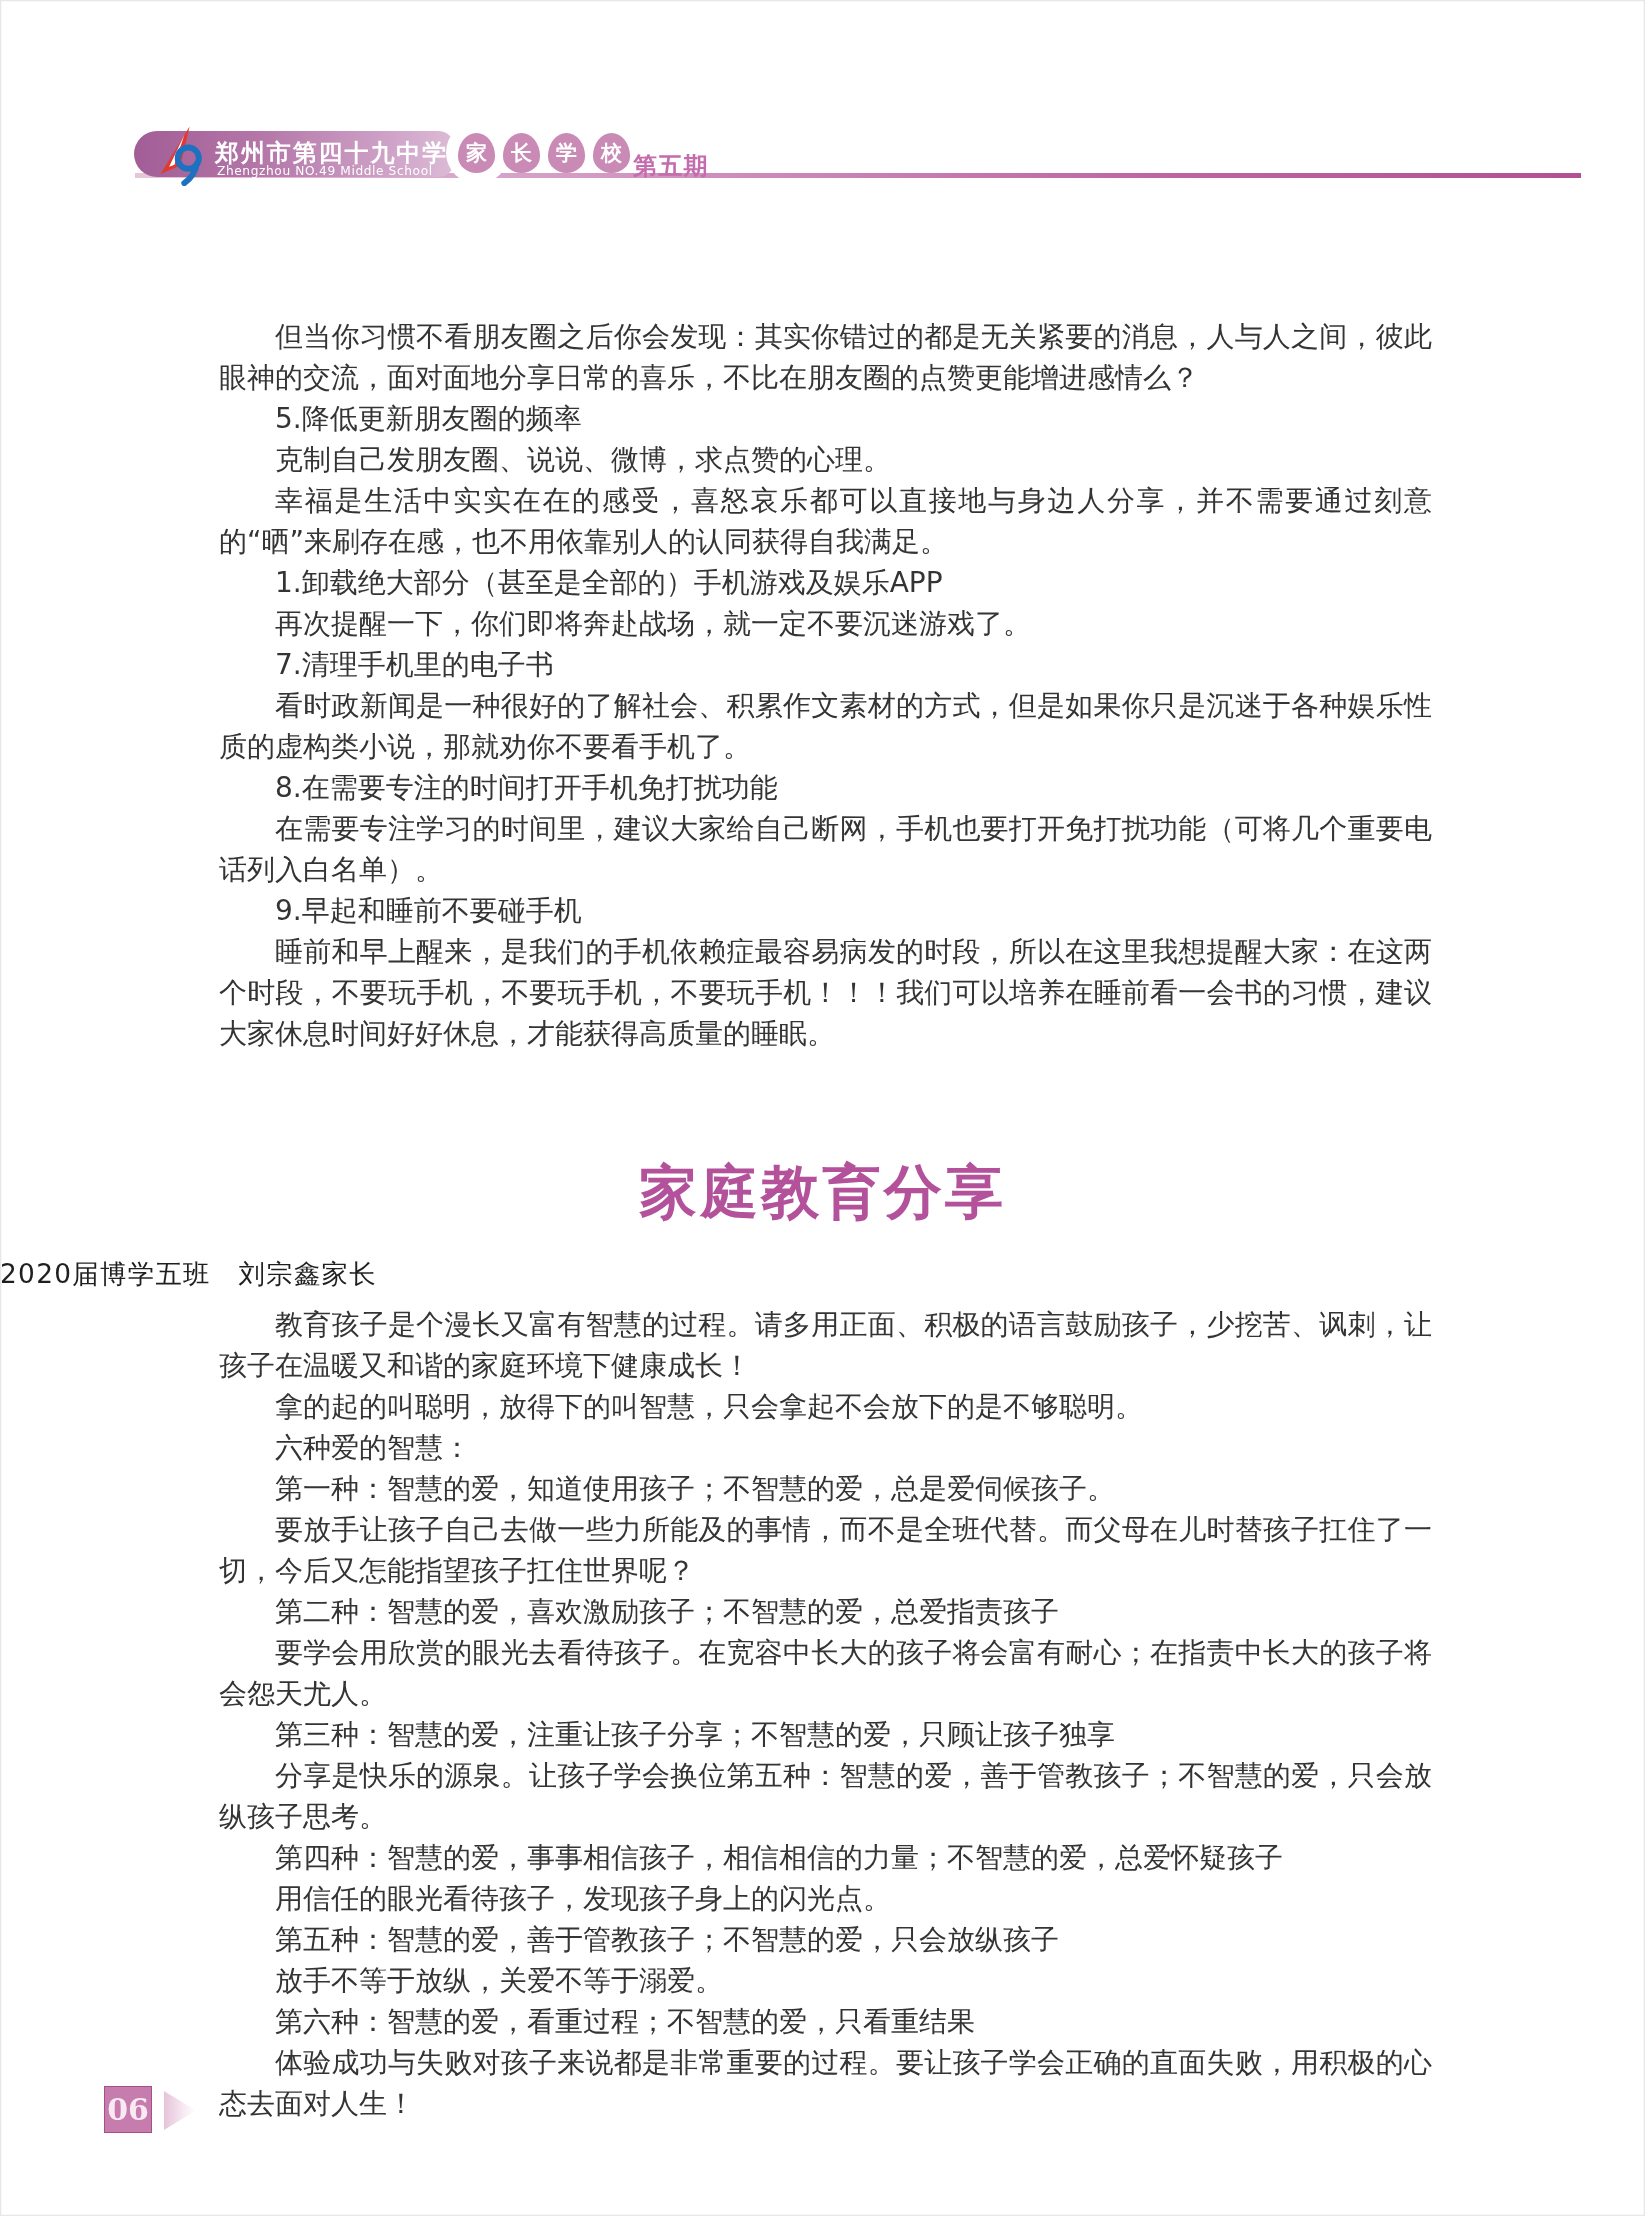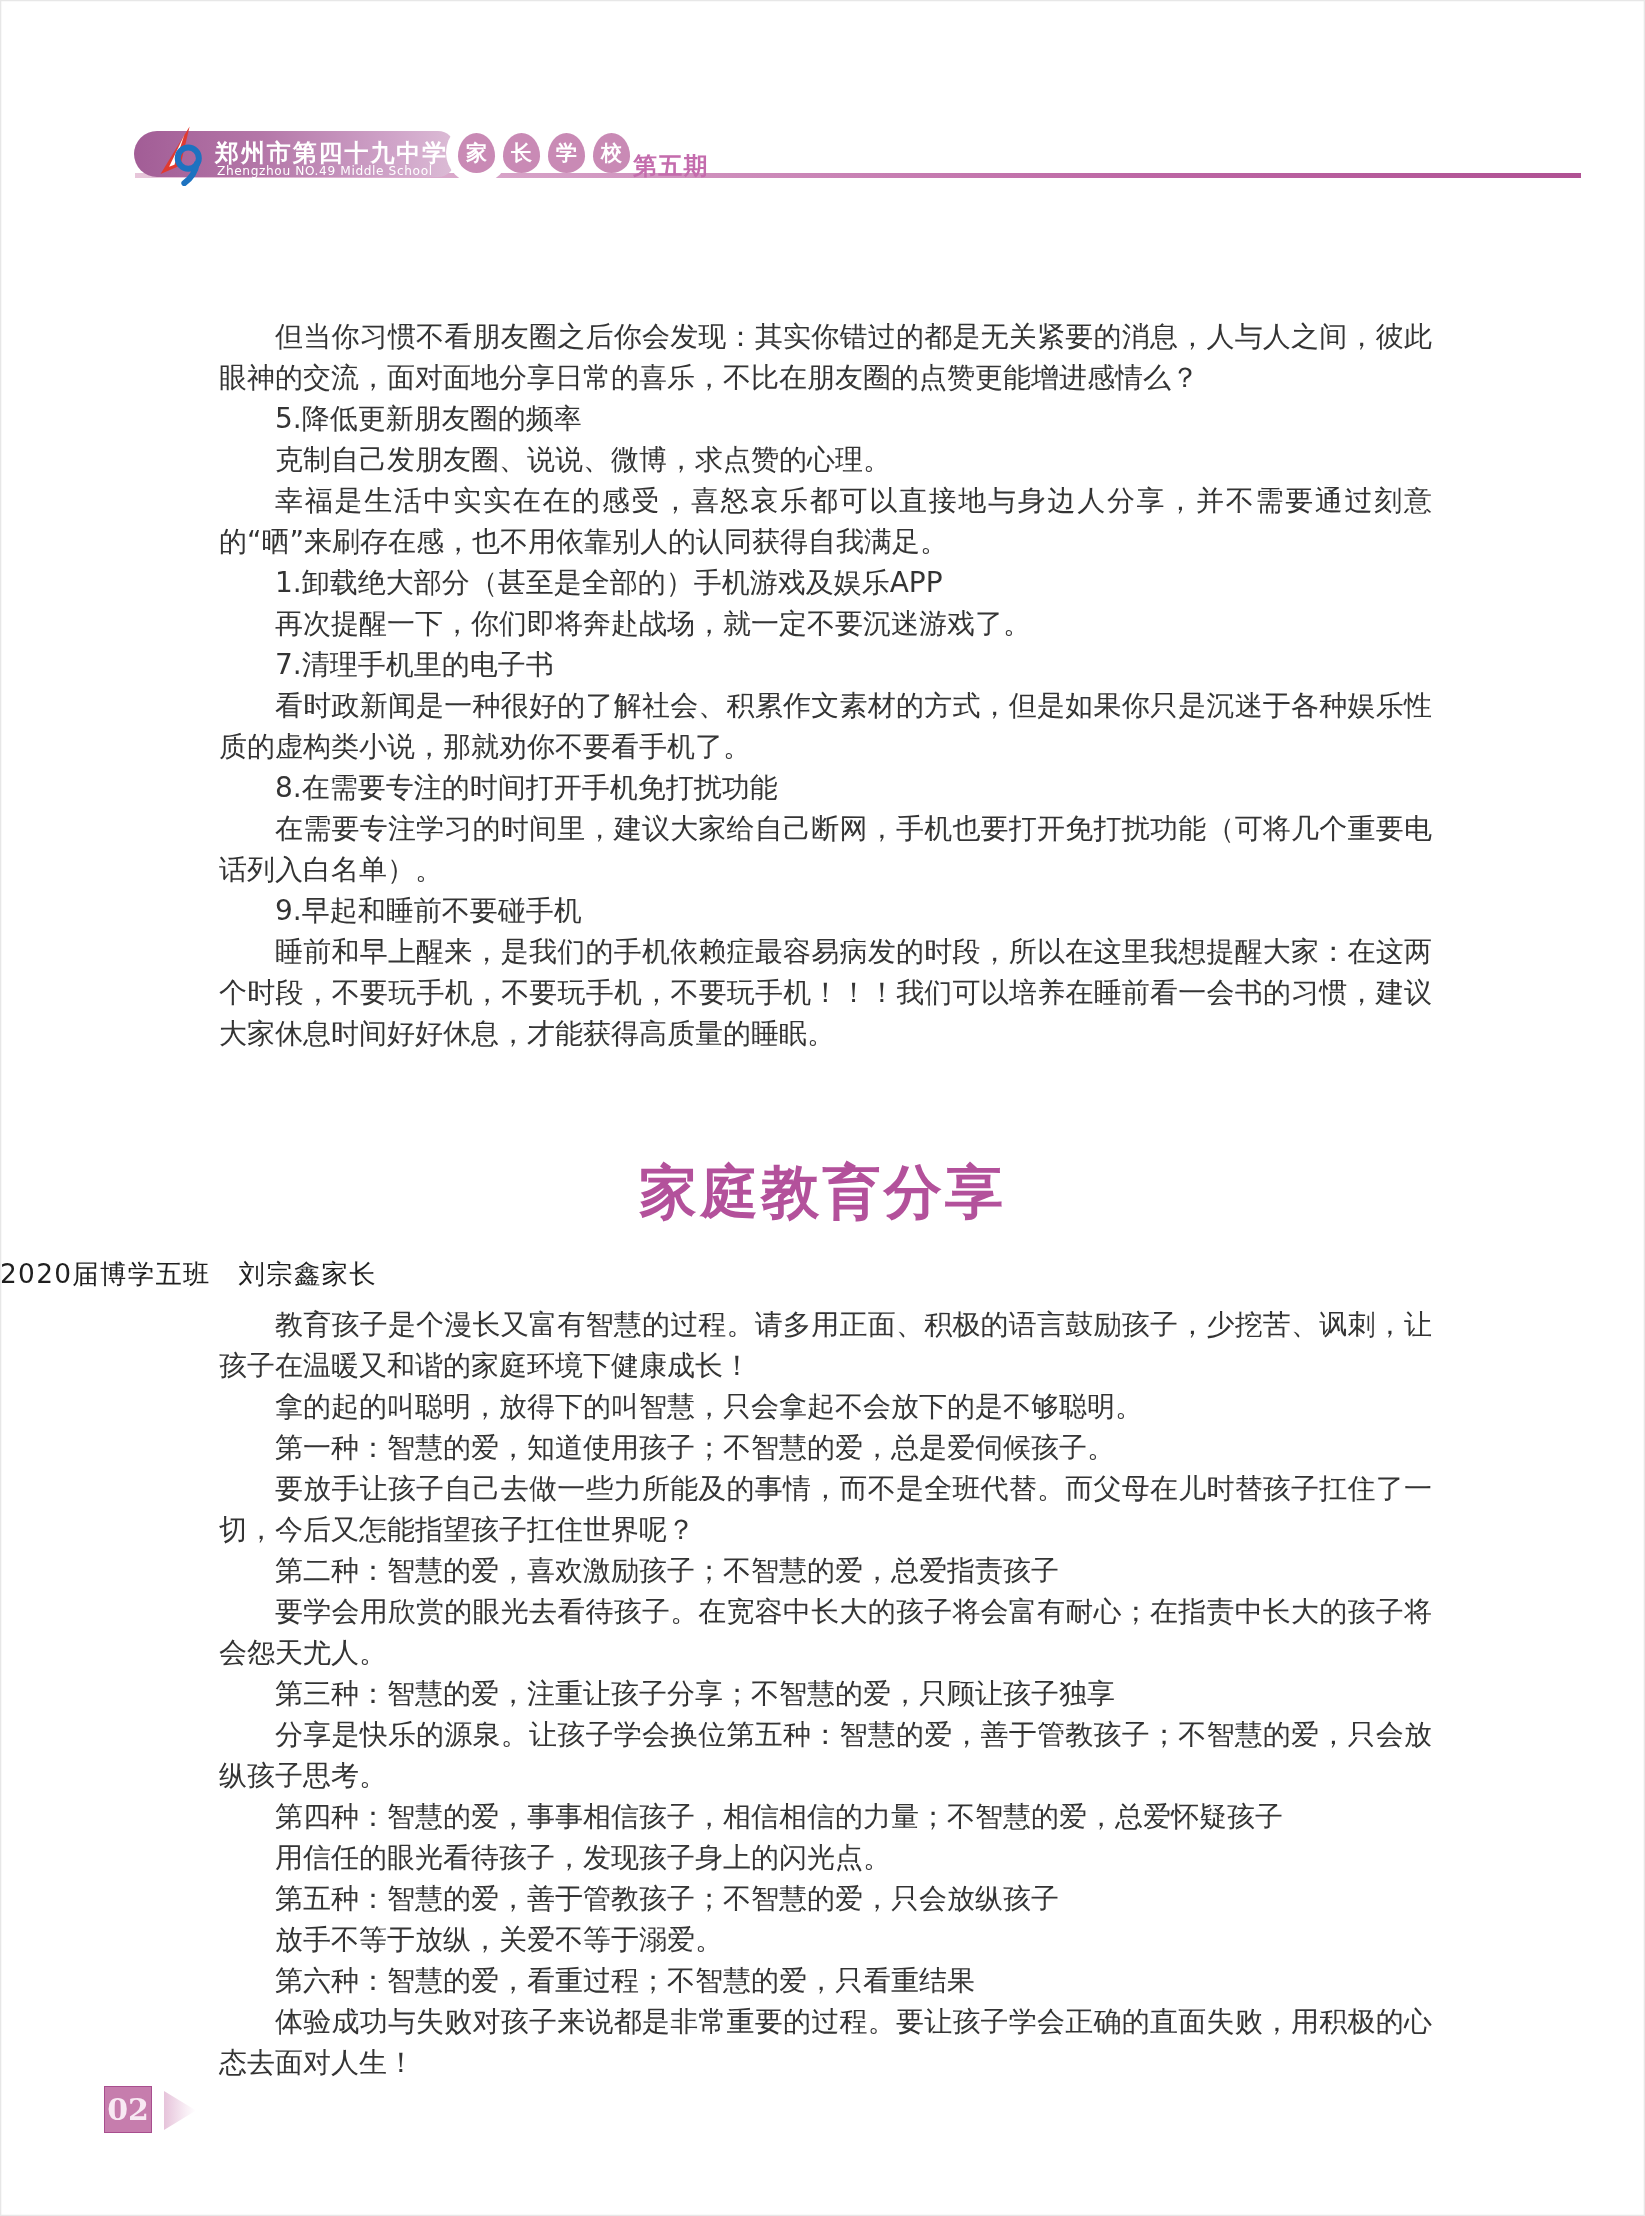--- a/index.html
+++ b/index.html
@@ -131,29 +131,30 @@
   <p>9.早起和睡前不要碰手机</p>
   <p>睡前和早上醒来，是我们的手机依赖症最容易病发的时段，所以在这里我想提醒大家：在这两个时段，不要玩手机，不要玩手机，不要玩手机！！！我们可以培养在睡前看一会书的习惯，建议大家休息时间好好休息，才能获得高质量的睡眠。</p>
 </div>
 
 <div class="section-title">家庭教育分享</div>
 <div class="byline">2020届博学五班　刘宗鑫家长</div>
 
 <div class="article" id="article2">
   <p>教育孩子是个漫长又富有智慧的过程。请多用正面、积极的语言鼓励孩子，少挖苦、讽刺，让孩子在温暖又和谐的家庭环境下健康成长！</p>
   <p>拿的起的叫聪明，放得下的叫智慧，只会拿起不会放下的是不够聪明。</p>
+  <p>六种爱的智慧：</p>
   <p>第一种：智慧的爱，知道使用孩子；不智慧的爱，总是爱伺候孩子。</p>
   <p>要放手让孩子自己去做一些力所能及的事情，而不是全班代替。而父母在儿时替孩子扛住了一切，今后又怎能指望孩子扛住世界呢？</p>
   <p>第二种：智慧的爱，喜欢激励孩子；不智慧的爱，总爱指责孩子</p>
   <p>要学会用欣赏的眼光去看待孩子。在宽容中长大的孩子将会富有耐心；在指责中长大的孩子将会怨天尤人。</p>
   <p>第三种：智慧的爱，注重让孩子分享；不智慧的爱，只顾让孩子独享</p>
   <p>分享是快乐的源泉。让孩子学会换位第五种：智慧的爱，善于管教孩子；不智慧的爱，只会放纵孩子思考。</p>
   <p>第四种：智慧的爱，事事相信孩子，相信相信的力量；不智慧的爱，总爱怀疑孩子</p>
   <p>用信任的眼光看待孩子，发现孩子身上的闪光点。</p>
   <p>第五种：智慧的爱，善于管教孩子；不智慧的爱，只会放纵孩子</p>
   <p>放手不等于放纵，关爱不等于溺爱。</p>
   <p>第六种：智慧的爱，看重过程；不智慧的爱，只看重结果</p>
   <p>体验成功与失败对孩子来说都是非常重要的过程。要让孩子学会正确的直面失败，用积极的心态去面对人生！</p>
 </div>
 
-<div class="page-num">02</div>
+<div class="page-num">06</div>
 <div class="page-arrow"></div>
 
 
 </body></html>

